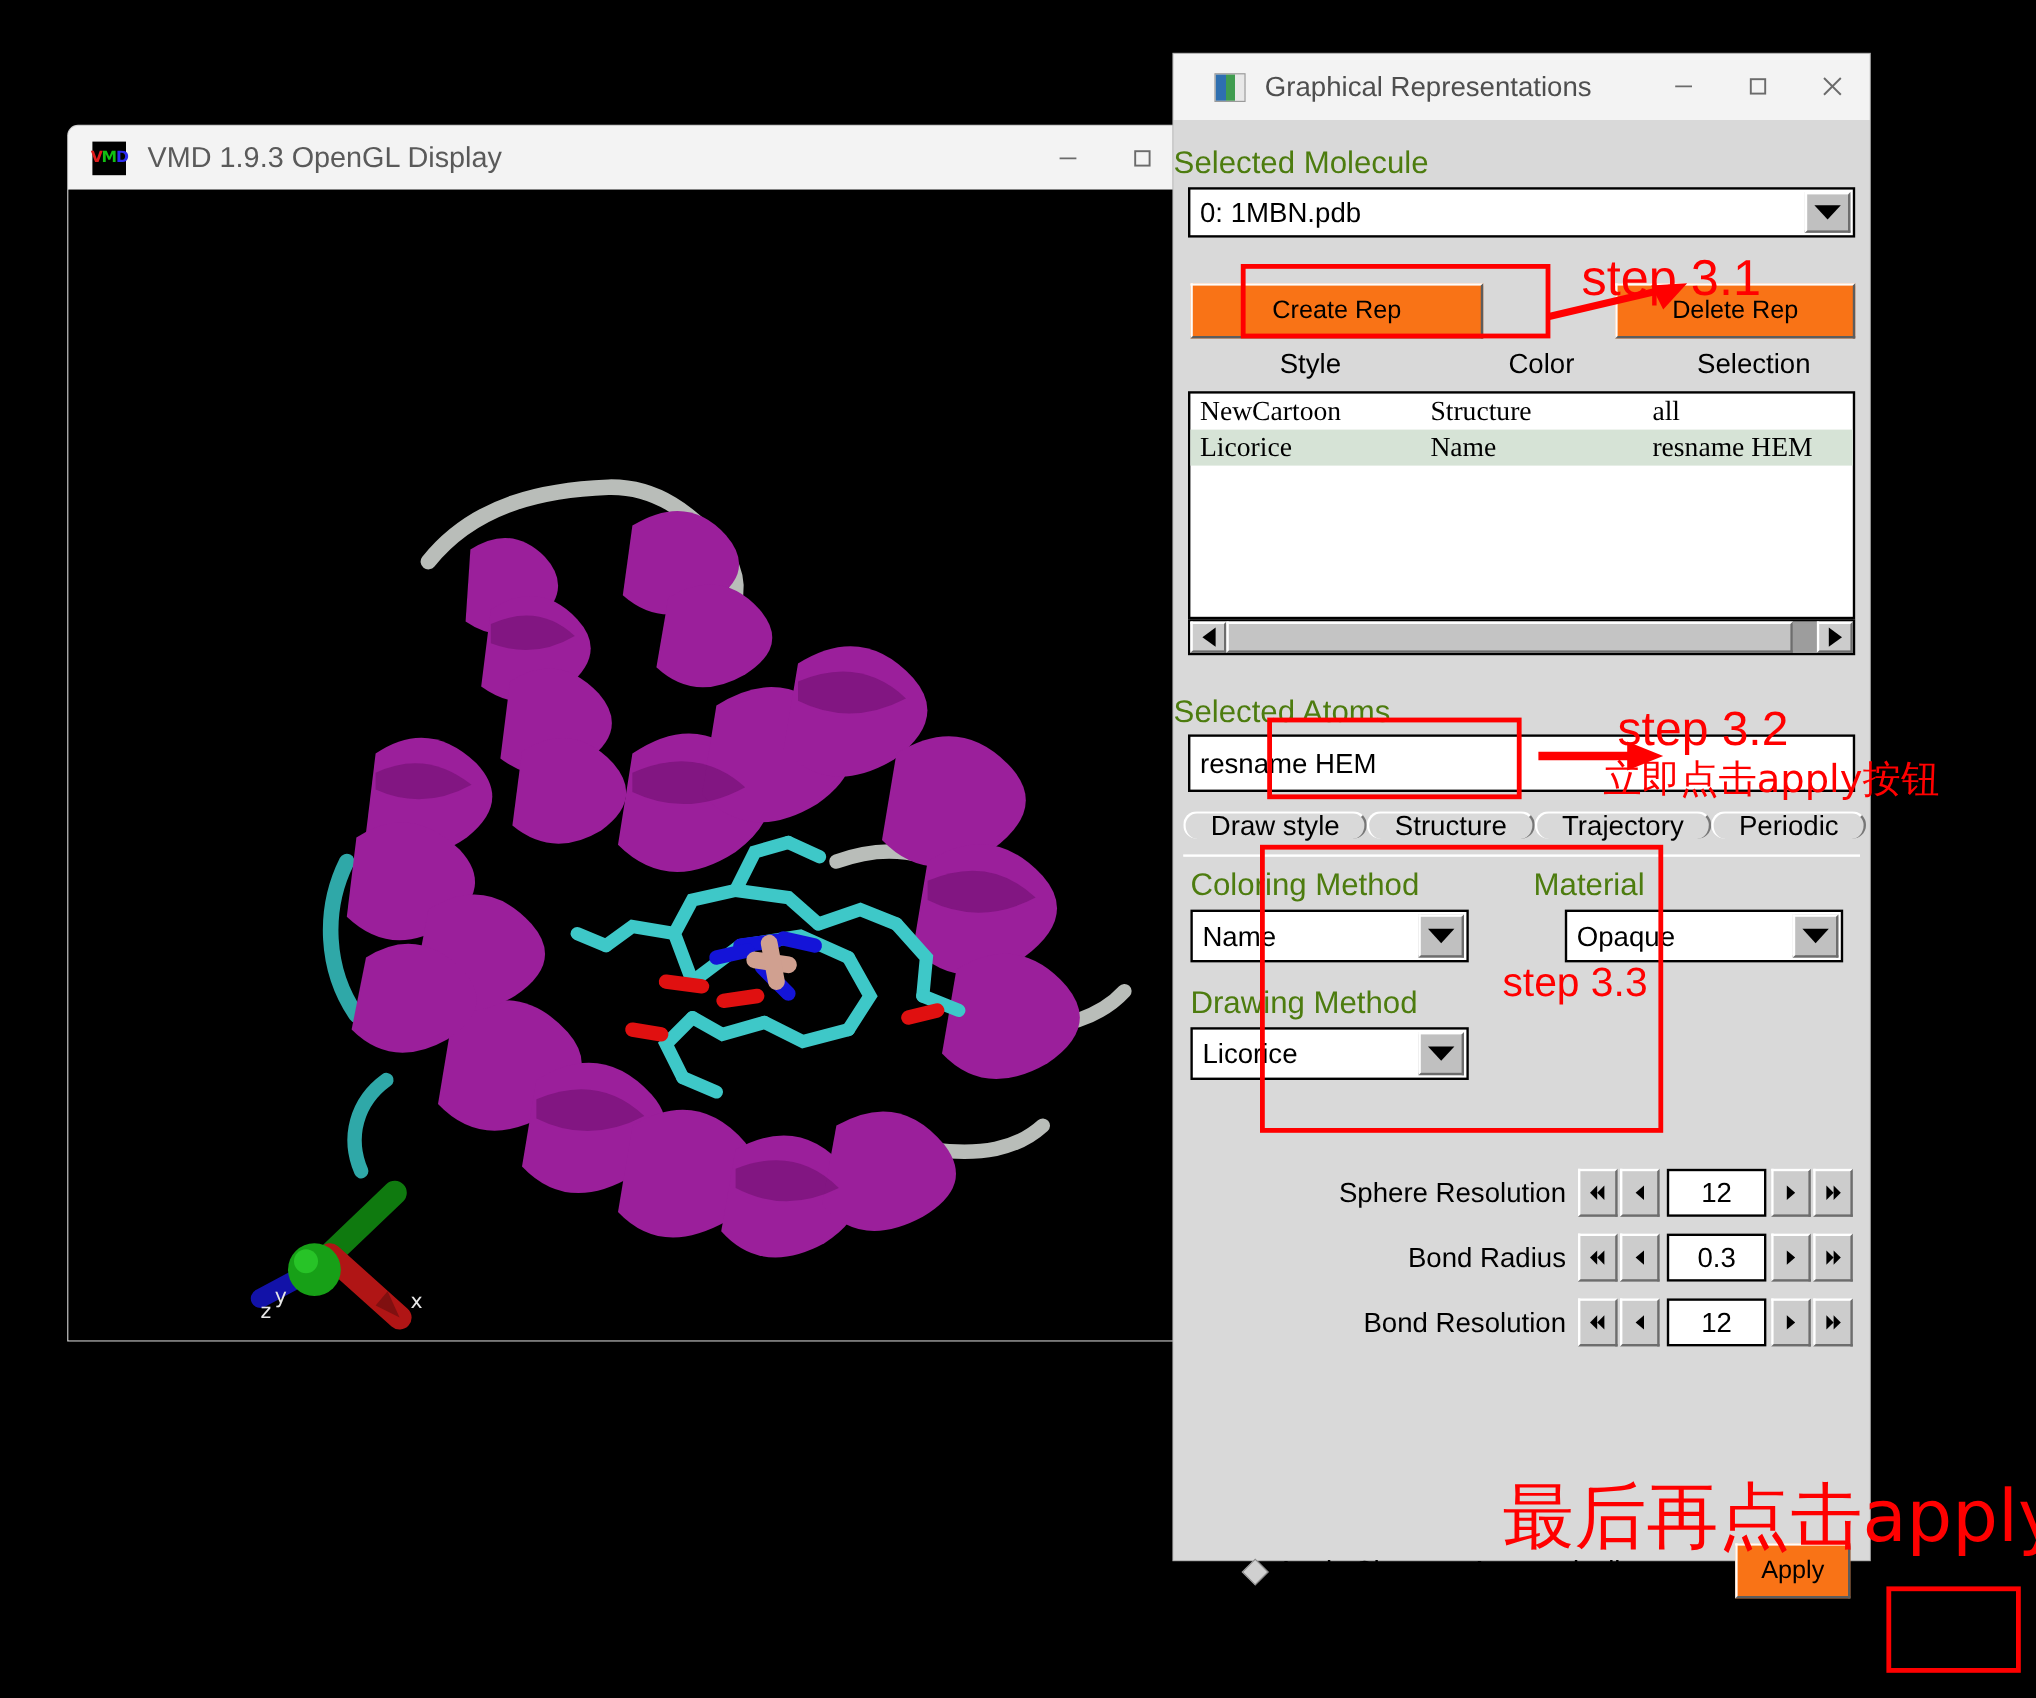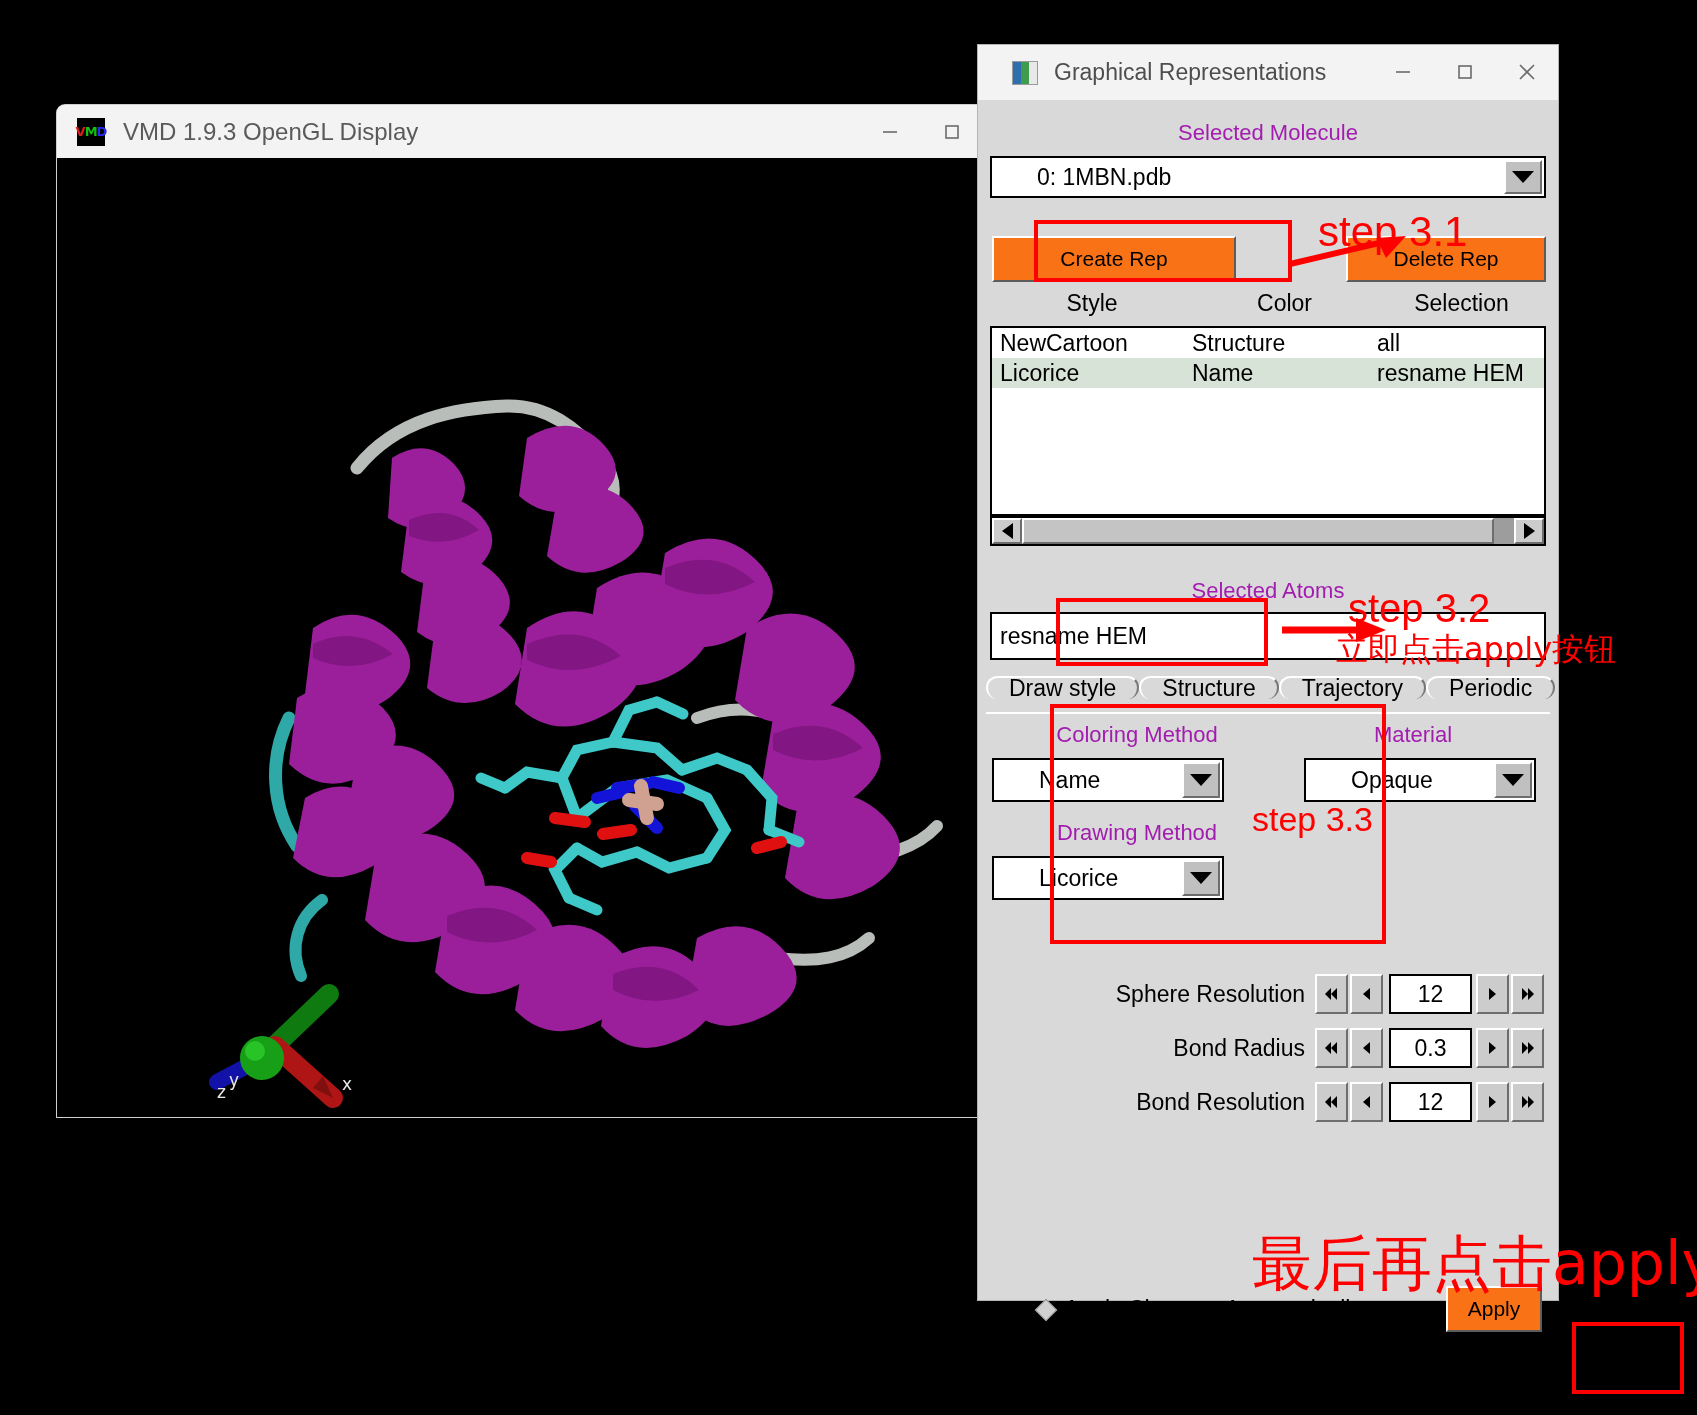--- a/index.html
+++ b/index.html
@@ -63,26 +63,26 @@
     margin-left: 16px; width: 26px; height: 24px;
     background: linear-gradient(90deg,#2e6fb0 0 35%, #3f9c4f 35% 68%, #e8e8e8 68% 100%);
     border: 1px solid #9a9a9a;
   }
   #gr-title-text { margin-left: 16px; font-size: 23px; color: #4e4e4e; }
   #gr-body {
     position: relative; width: 100%; height: 1200px;
     background: #d9d9d9; padding: 0;
   }
 
-  .center-label { text-align: center; font-size: 22px; color: #a21caf; }
+  .center-label { text-align: left; font-size: 26px; color: #4d7c0f; }
 
   
   .combo {
     position: relative; background: #fff;
-    border: 2px solid #000; display: flex; align-items: center; padding-left: 37px;
+    border: 2px solid #000; display: flex; align-items: center;
   }
   .combo .val { padding-left: 8px; font-size: 23px; color: #000; }
   .combo .arrow {
     position: absolute; right: 2px; top: 2px; bottom: 2px; width: 38px;
     background: #c0c0c0; border-top: 2px solid #fff; border-left: 2px solid #fff;
     border-right: 2px solid #6d6d6d; border-bottom: 2px solid #6d6d6d;
     display: flex; align-items: center; justify-content: center;
   }
   .tri-down { width: 0; height: 0; border-left: 11px solid transparent; border-right: 11px solid transparent; border-top: 12px solid #000; }
 
@@ -90,21 +90,21 @@
   .tkbtn {
     background: #f97316;
     border-top: 2px solid #fdfdfd; border-left: 2px solid #fdfdfd;
     border-right: 2px solid #5d5d5d; border-bottom: 2px solid #5d5d5d;
     display: flex; align-items: center; justify-content: center;
     font-size: 21px; color: #000; cursor: default;
   }
 
   
   #rep-list-box {
-    position: absolute; border: 2px solid #000; background: #fff;
+    position: absolute; border: 2px solid #000; background: #fff; font-family: Liberation Serif, serif;
   }
   .rep-row { height: 30px; display: flex; align-items: center; font-size: 23px; }
   .rep-row.sel { background: #d6e3d6; }
   .rep-c1 { width: 200px; padding-left: 8px; }
   .rep-c2 { width: 185px; }
   .rep-c3 { flex: 1; overflow: hidden; white-space: nowrap; }
 
   
   .hscroll {
     position: absolute; height: 30px; background: #d4d4d4;

